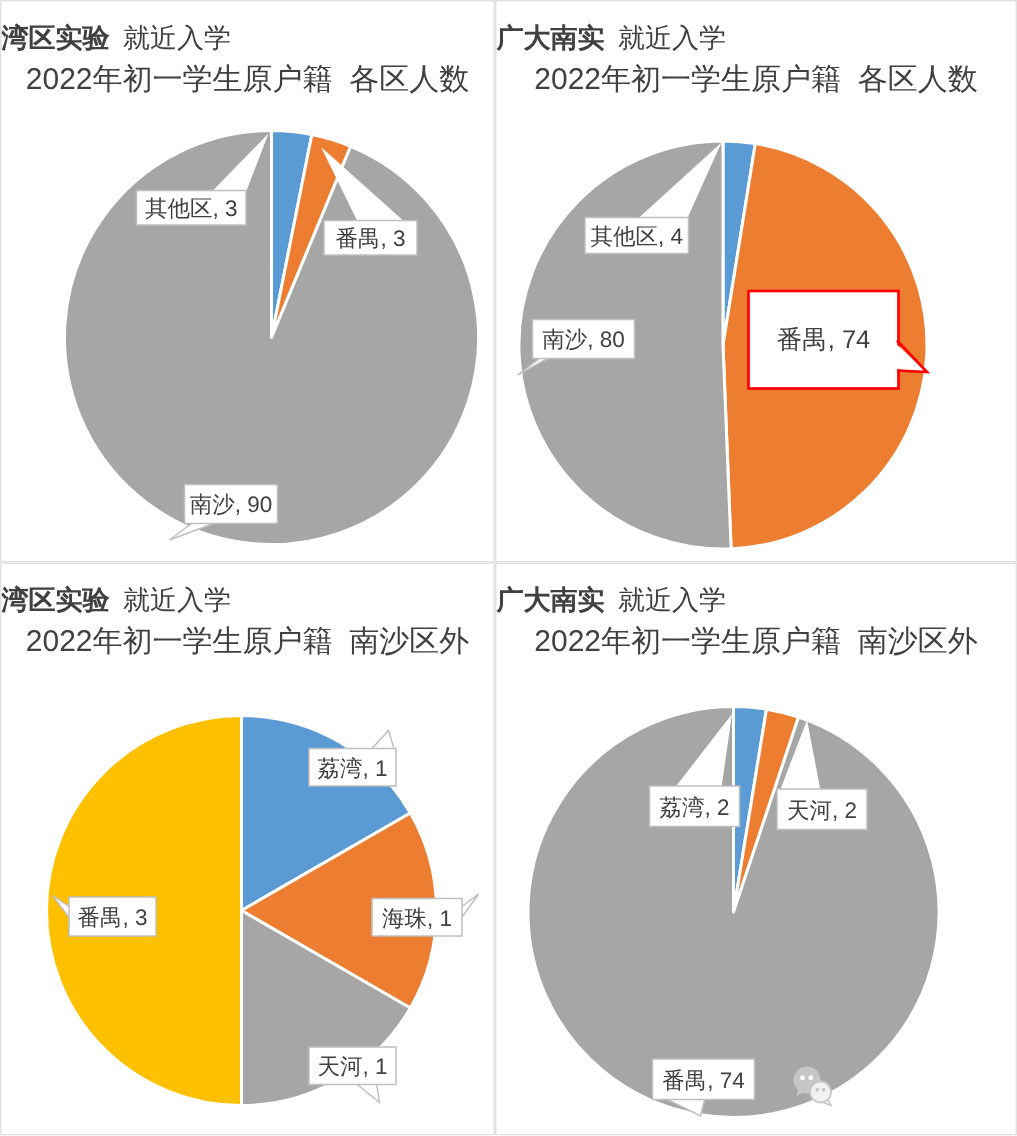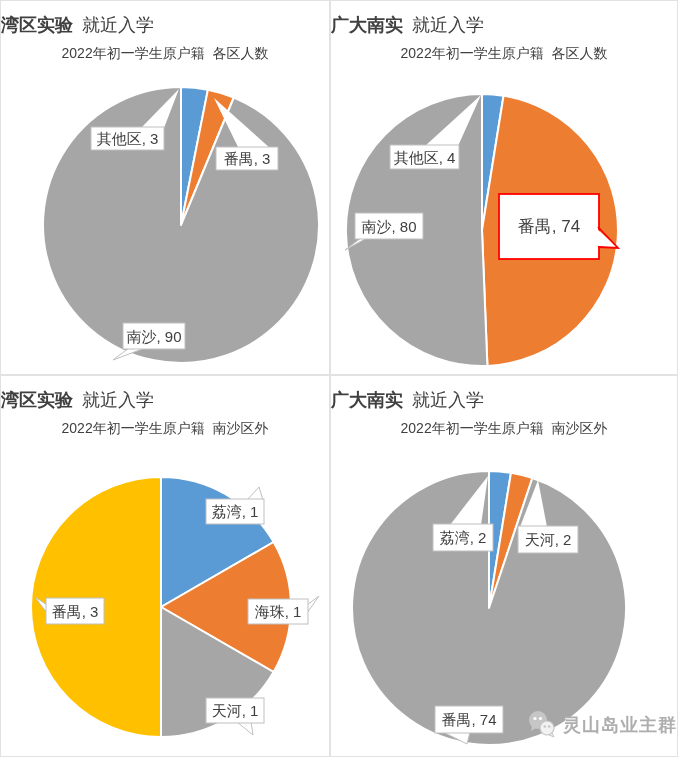--- a/index.html
+++ b/index.html
@@ -26,21 +26,21 @@
     font-size:18px;
     color:#404040;
     line-height:26px;
     white-space:pre-wrap;
   }
   .chart-title .tb{font-weight:bold;}
   .chart-title .tr{margin-left:9px;}
   .chart-subtitle{
     position:relative;z-index:2;
     text-align:center;
-    font-size:14px;
+    font-size:20px;
     color:#404040;
     line-height:26px;
     margin-top:2px;
     white-space:pre-wrap;
   }
   svg.pie{position:absolute;left:0;top:0;z-index:1;}
   .watermark{
     position:absolute;z-index:3;
     left:196px;top:334px;
     display:flex;align-items:center;
@@ -144,17 +144,16 @@
       <svg width="30" height="30" viewBox="0 0 30 30">
         <circle cx="11" cy="10" r="9" fill="#c6c6c6"></circle>
         <polygon points="5,16 4,21 9,18" fill="#c6c6c6"></polygon>
         <circle cx="8" cy="8.5" r="1.6" fill="#ffffff"></circle>
         <circle cx="13.5" cy="8.5" r="1.6" fill="#ffffff"></circle>
         <circle cx="20" cy="18" r="7" fill="#f2f2f2" stroke="#c6c6c6" stroke-width="1.2"></circle>
         <polygon points="25,23 27,27 22,25" fill="#f2f2f2" stroke="#c6c6c6" stroke-width="1"></polygon>
         <circle cx="17.8" cy="16.5" r="1.3" fill="#c6c6c6"></circle>
         <circle cx="22.2" cy="16.5" r="1.3" fill="#c6c6c6"></circle>
       </svg>
-      <span class="wm-text">灵山岛业主群</span>
     </div>
   </div>
 
 </div>
 
 </body></html>

